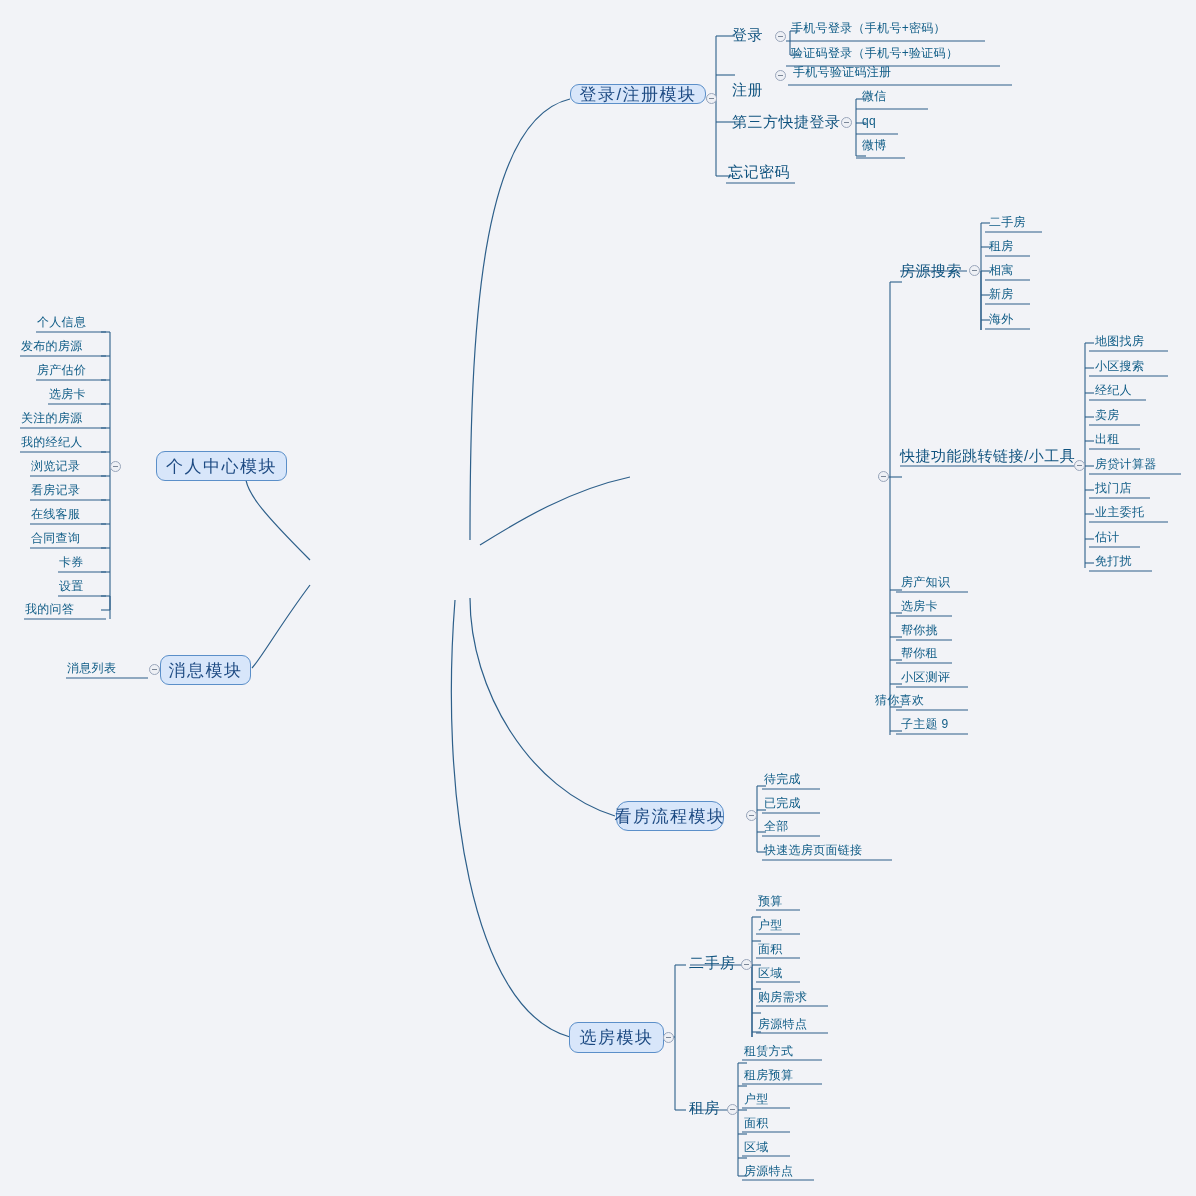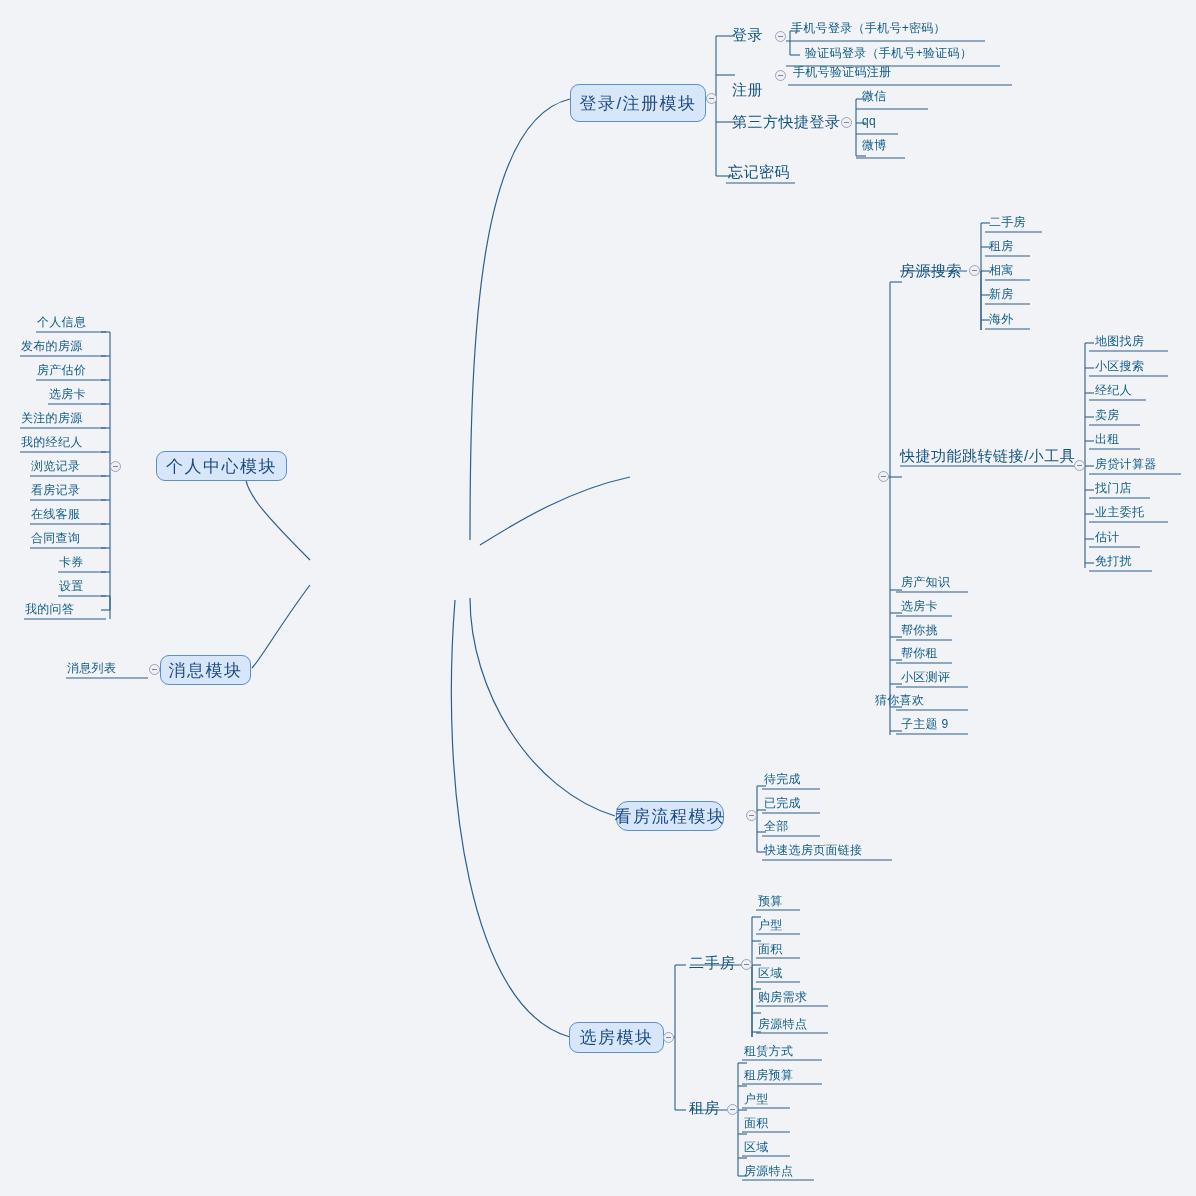--- a/index.html
+++ b/index.html
@@ -263,27 +263,27 @@
       <path d="M742,1084 L822,1084"></path>
       <path d="M742,1108 L790,1108"></path>
       <path d="M742,1132 L790,1132"></path>
       <path d="M742,1156 L790,1156"></path>
       <path d="M742,1180 L814,1180"></path>
       <path d="M690,1110 L728,1110"></path>
     </g>
   </svg>
 
 
-  <div class="mod-node" style="left:570px;top:84px;width:136px;height:38px;">登录/注册模块</div>
+  <div class="mod-node" style="left:570px;top:84px;width:136px;height:20px;">登录/注册模块</div>
   <div class="toggle" style="left:706px;top:93px;"></div>
 
   <div class="plain" style="left:732px;top:25px;">登录</div>
   <div class="toggle" style="left:775px;top:31px;"></div>
   <div class="leaf" style="left:791px;top:19px;">手机号登录（手机号+密码）</div>
-  <div class="leaf" style="left:791px;top:44px;margin-left:14px;">验证码登录（手机号+验证码）</div>
+  <div class="leaf" style="left:791px;top:44px;">验证码登录（手机号+验证码）</div>
 
   <div class="plain" style="left:732px;top:64px;margin-top:16px;">注册</div>
   <div class="toggle" style="left:775px;top:70px;"></div>
   <div class="leaf" style="left:793px;top:63px;">手机号验证码注册</div>
 
   <div class="plain" style="left:732px;top:112px;">第三方快捷登录</div>
   <div class="toggle" style="left:841px;top:117px;"></div>
   <div class="leaf" style="left:862px;top:87px;">微信</div>
   <div class="leaf" style="left:862px;top:112px;">qq</div>
   <div class="leaf" style="left:862px;top:136px;">微博</div>

